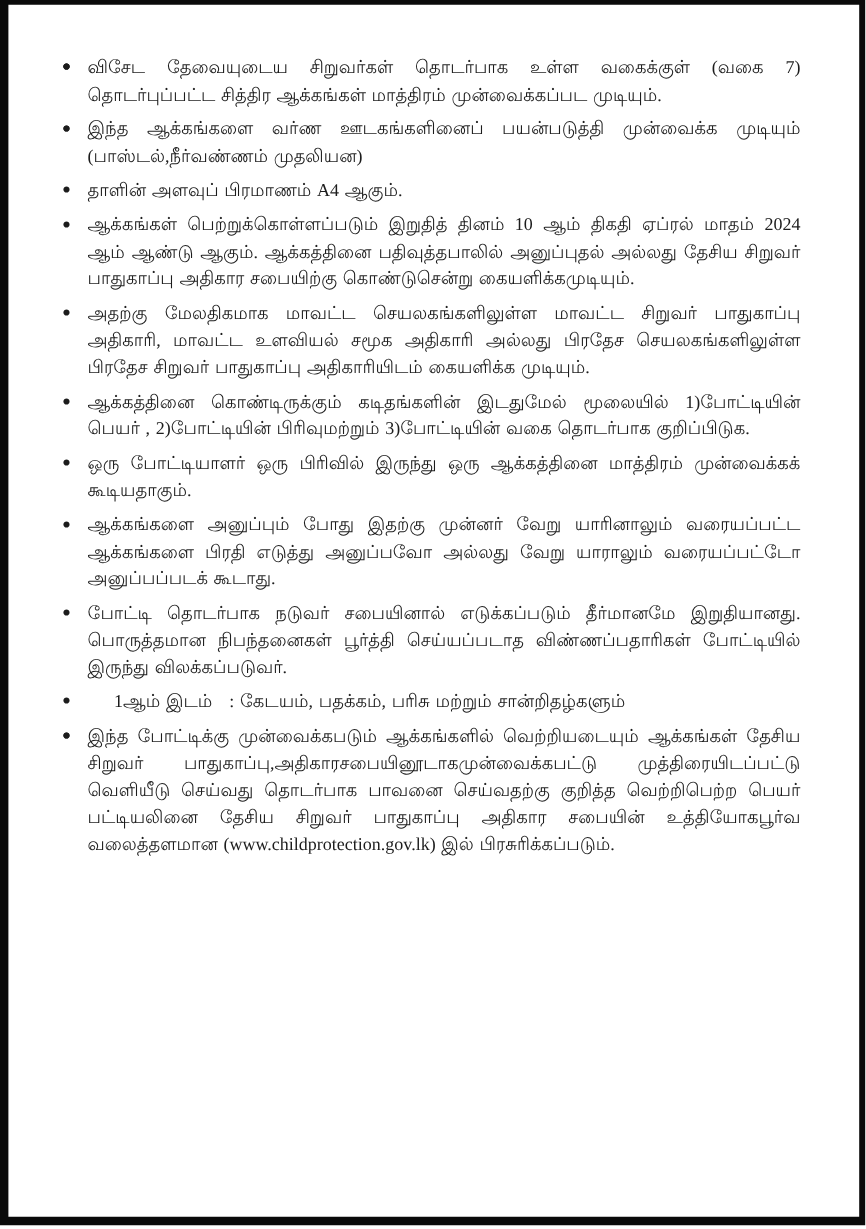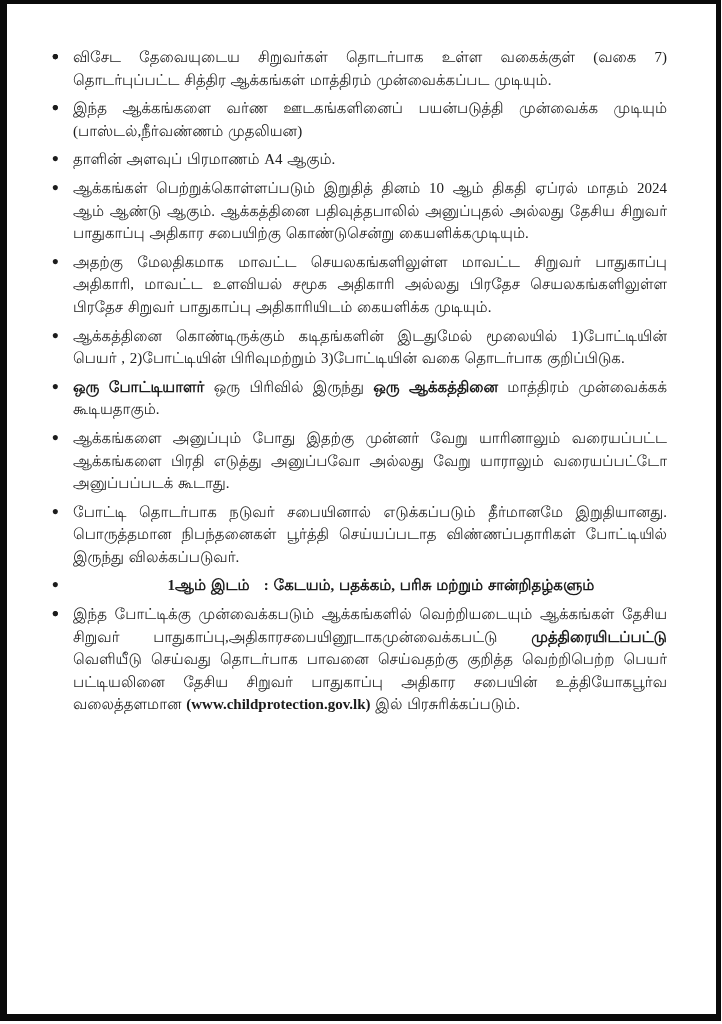--- a/index.html
+++ b/index.html
@@ -47,26 +47,25 @@
   .marker {
     position: absolute;
     left: 0;
     top: 0;
     font-size: 19px;
     line-height: 22.6px;
     font-weight: bold;
     color: var(--text, #1c1c1c);
   }
   .run { font-weight: normal; }
-  .run.bold { font-weight: bold; }
+  .run.bold { font-weight: normal; }
   .sub {
     white-space: pre-wrap;
-    text-align: center;
+    text-align: left;
     padding-left: 22px;
-    font-weight: bold;
   }
 </style>
 </head>
 <body style="--bg: #ffffff; --border: #0a0a0a; --text: #1c1c1c;">
 
 <div class="frame"></div>
 
 <div class="content">
   <ul class="bullets">
       <li class="bullet">

